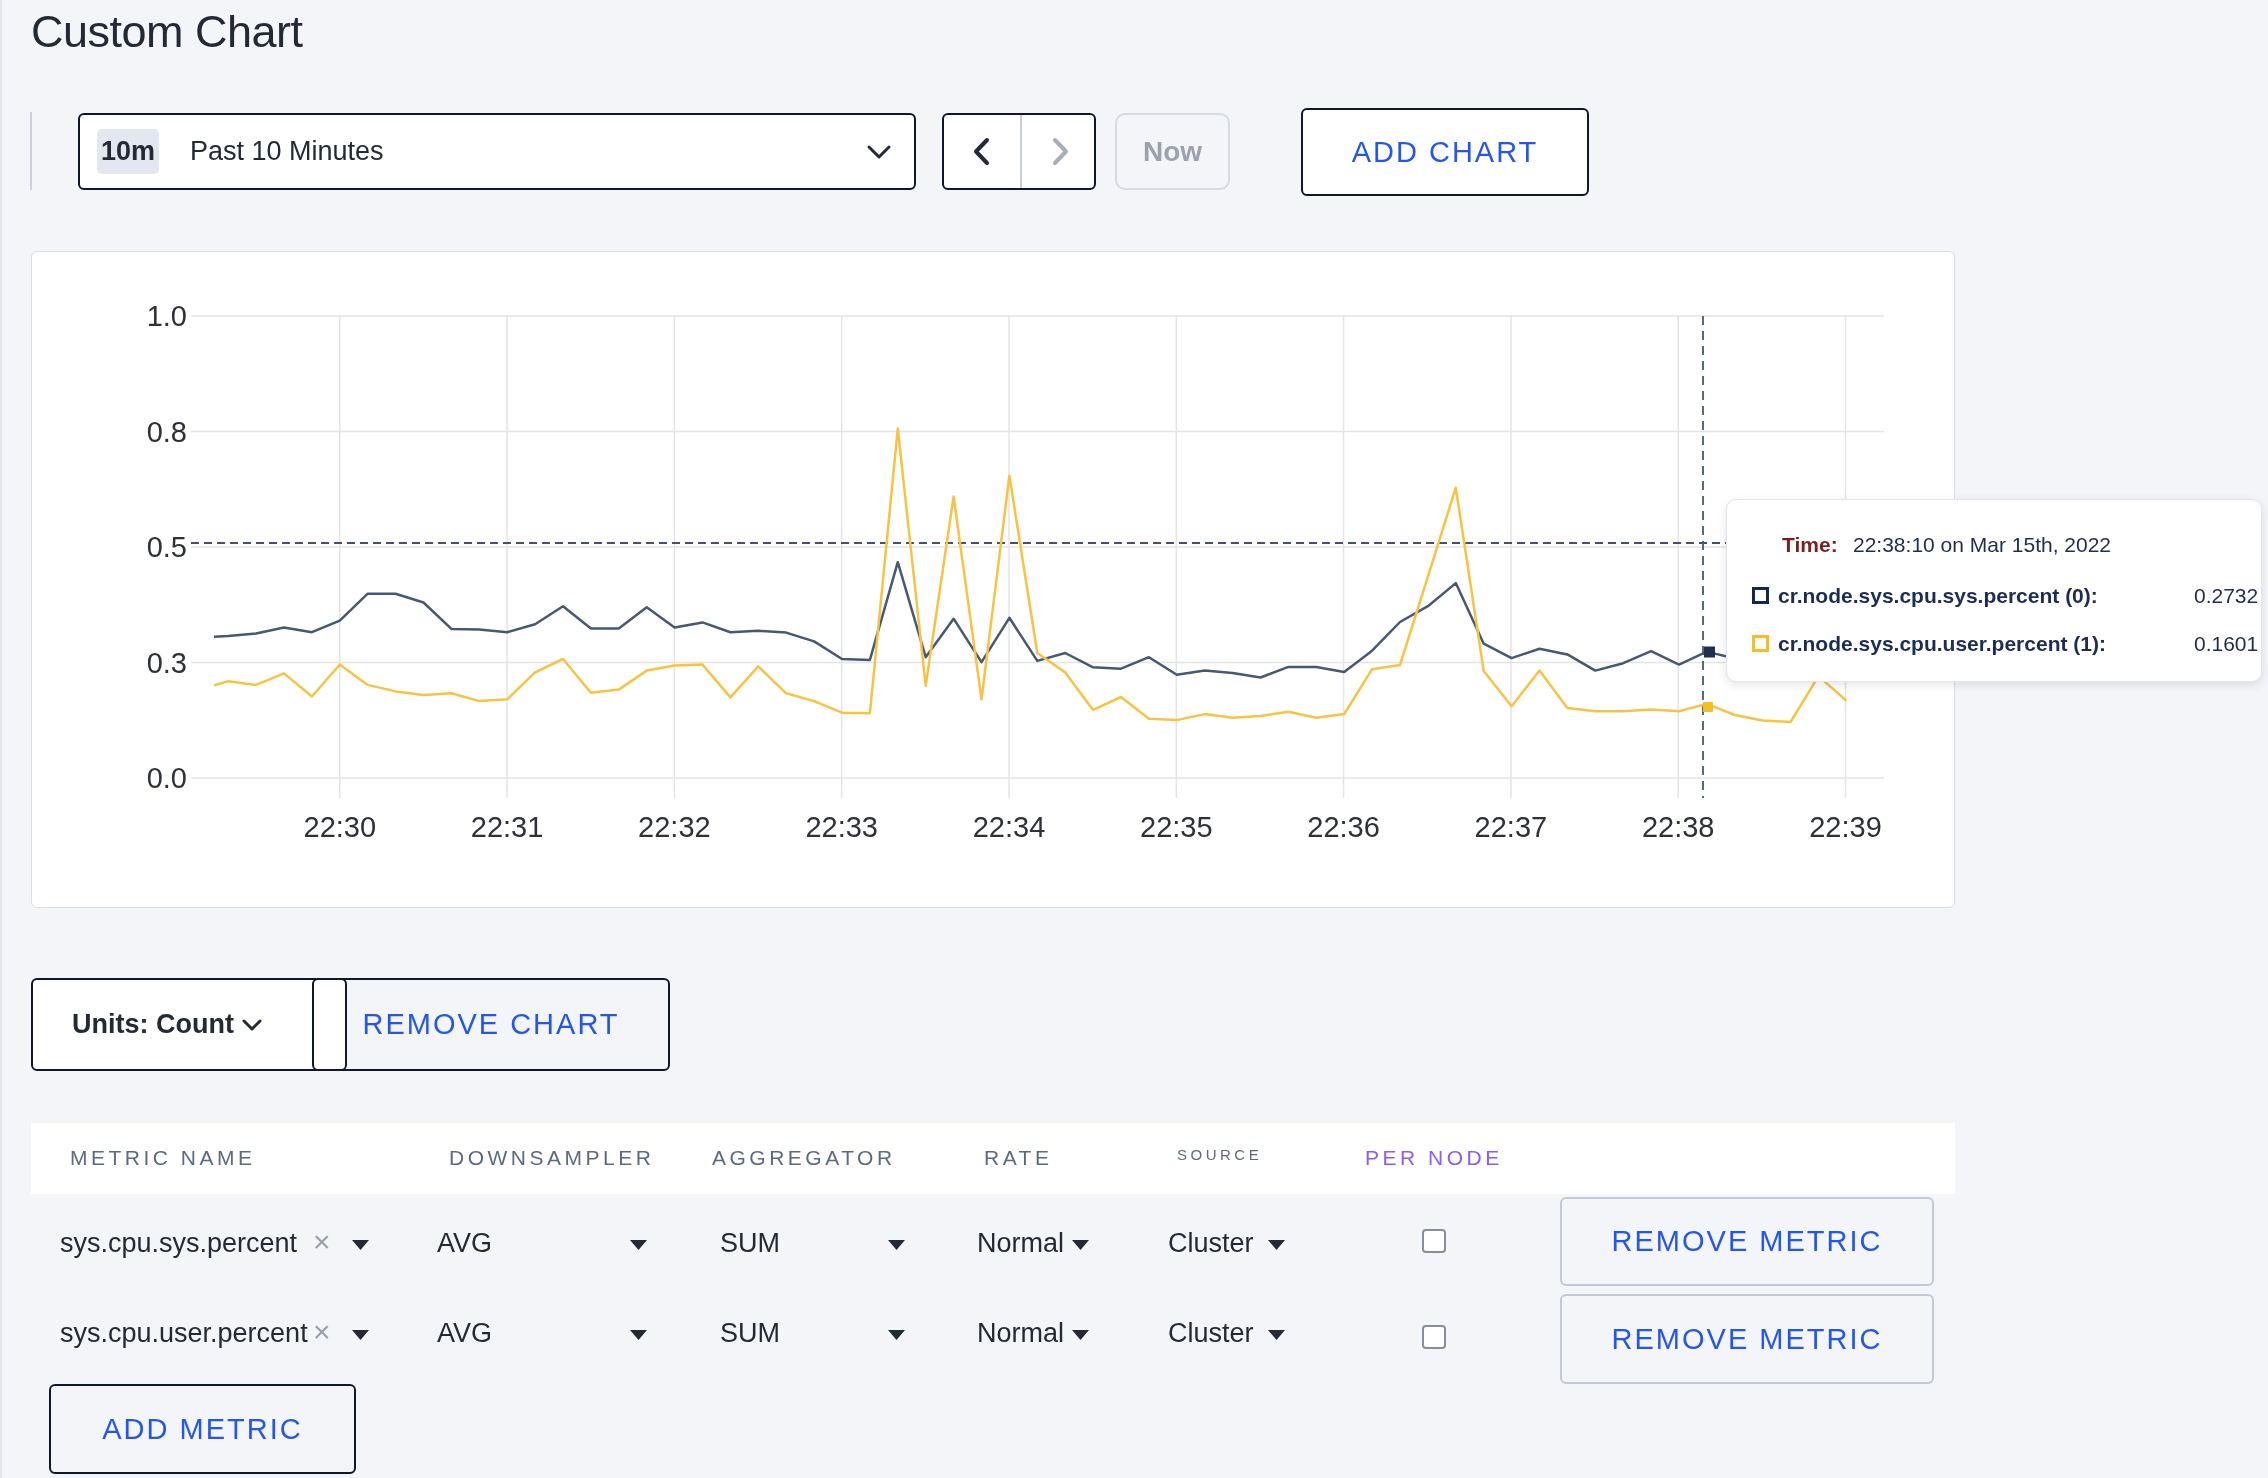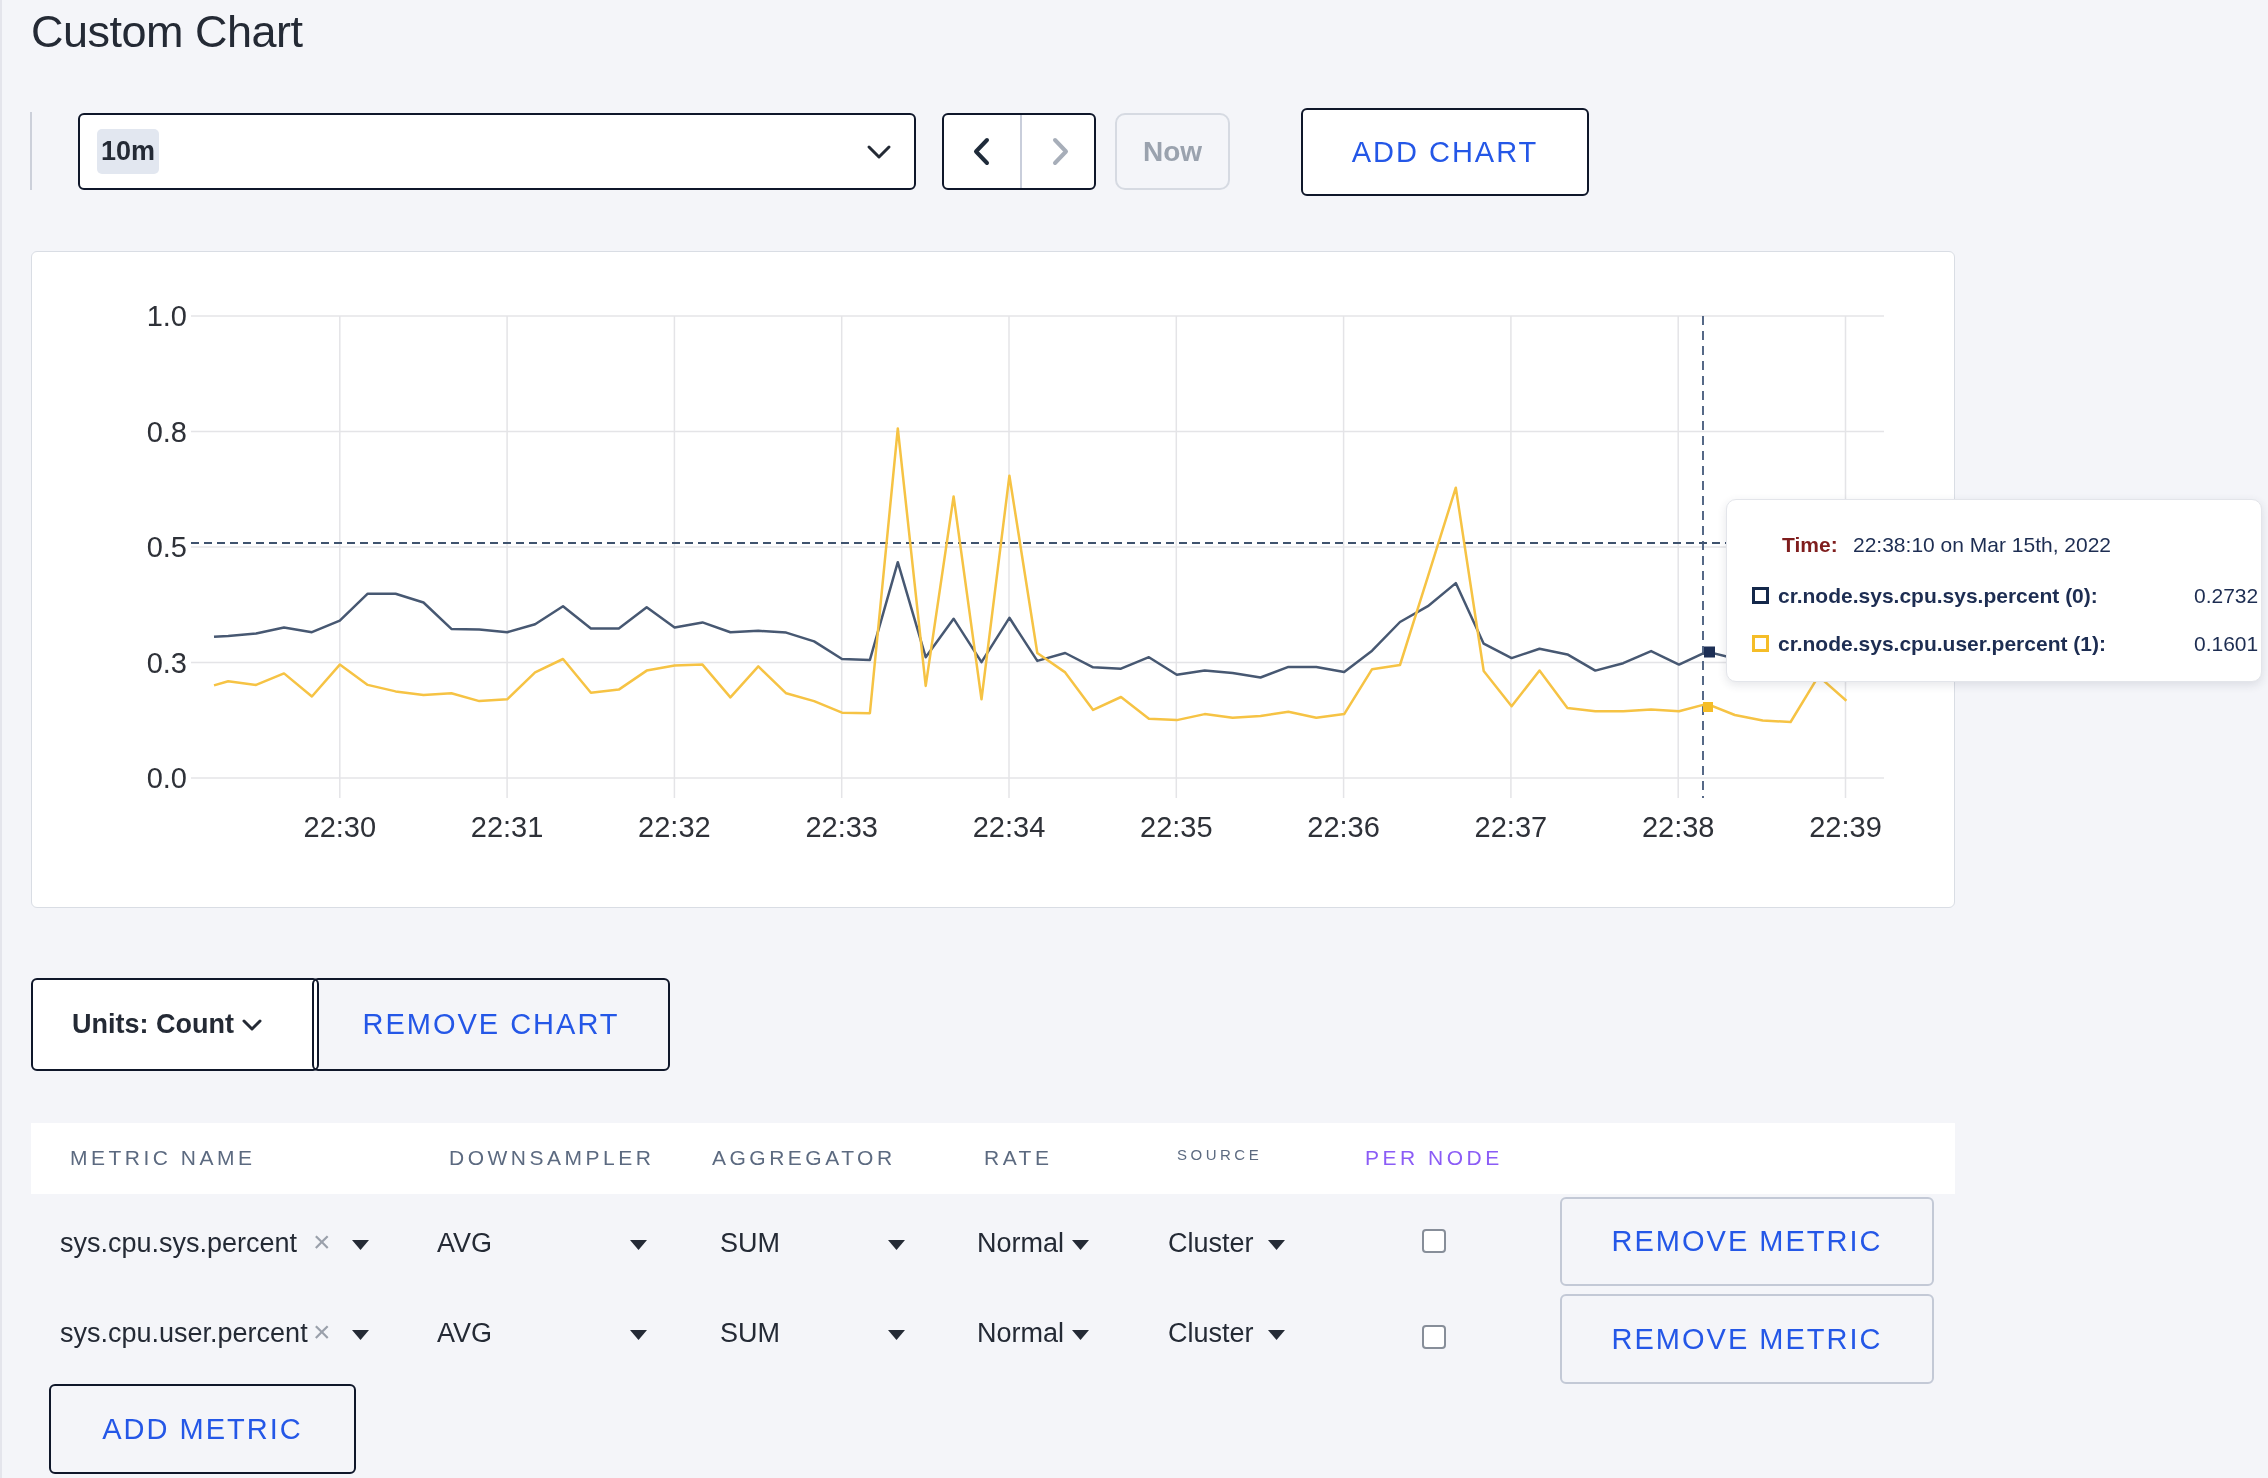--- a/index.html
+++ b/index.html
@@ -7,20 +7,21 @@
   .box { position:absolute; border:2px solid #0f172a; border-radius:6px; background:#fff; }
   .bluebtn { color:#2457e7; font-weight:500; letter-spacing:2px; font-size:29px; display:flex; align-items:center; justify-content:center; }
 </style></head>
 <body>
 <div class="abs" style="left:0;top:0;width:2px;height:1478px;background:#e4e5ec;"></div>
 <div class="abs" style="left:31px;top:9px;font-size:45px;line-height:45px;font-weight:500;color:#242a35;letter-spacing:-0.5px;">Custom Chart</div>
 
 <div class="abs" style="left:30px;top:112px;width:2px;height:78px;background:#ccd0da;"></div>
 <div class="box" style="left:78px;top:113px;width:838px;height:77px;">
   <div class="abs" style="left:17px;top:14px;width:62px;height:45px;background:#e2e7f0;border-radius:5px;font-size:27px;font-weight:700;color:#242a35;text-align:center;line-height:45px;">10m</div>
+  <div class="abs" style="left:110px;top:0;height:73px;display:flex;align-items:center;font-size:27px;color:#242a35;">Past 10 Minutes</div>
   <svg class="abs" style="left:786px;top:29px;" width="26" height="16">
       <polyline points="3,3 13,13 23,3" fill="none" stroke="#242a35" stroke-width="3" stroke-linecap="round" stroke-linejoin="round"></polyline>
     </svg>
 </div>
 <div class="box" style="left:942px;top:113px;width:154px;height:77px;">
   <div class="abs" style="left:76px;top:0;width:2px;height:73px;background:#c9cedb;"></div>
   <svg class="abs" style="left:26px;top:22px;" width="26" height="30">
       <polyline points="17,3 6,14.5 17,26" fill="none" stroke="#1f2b3a" stroke-width="4" stroke-linecap="round" stroke-linejoin="round"></polyline>
     </svg>
   <svg class="abs" style="left:102px;top:22px;" width="26" height="30">
@@ -73,21 +74,21 @@
 <div class="abs" style="left:1726px;top:499px;width:536px;height:183px;background:#fff;border:1.5px solid #e3e5ea;border-radius:10px;box-shadow:0 3px 10px rgba(40,50,70,0.12);"></div>
 <div class="abs" style="left:1782px;top:533px;font-size:21px;color:#7f1d1d;"><b>Time:</b></div>
 <div class="abs" style="left:1853px;top:533px;font-size:21px;color:#1d2d52;">22:38:10 on Mar 15th, 2022</div>
 <div class="abs" style="left:1752px;top:587px;width:17px;height:17px;border:3px solid #14284a;"></div>
 <div class="abs" style="left:1778px;top:584px;font-size:21px;font-weight:700;color:#1d2d52;">cr.node.sys.cpu.sys.percent (0):</div>
 <div class="abs" style="left:2194px;top:584px;font-size:21px;color:#1d2d52;">0.2732</div>
 <div class="abs" style="left:1752px;top:635px;width:17px;height:17px;border:3px solid #f5bd27;"></div>
 <div class="abs" style="left:1778px;top:632px;font-size:21px;font-weight:700;color:#1d2d52;">cr.node.sys.cpu.user.percent (1):</div>
 <div class="abs" style="left:2194px;top:632px;font-size:21px;color:#1d2d52;">0.1601</div>
 
-<div class="box" style="left:31px;top:978px;width:288px;height:93px;padding-left:30px;">
+<div class="box" style="left:31px;top:978px;width:316px;height:93px;padding-left:30px;">
   <div class="abs" style="left:39px;top:0;height:89px;display:flex;align-items:center;font-size:27px;font-weight:700;color:#242a35;">Units: Count</div>
   <svg class="abs" style="left:208px;top:38px;" width="22" height="14">
       <polyline points="3,3 11,11 19,3" fill="none" stroke="#242a35" stroke-width="3" stroke-linecap="round" stroke-linejoin="round"></polyline>
     </svg>
 </div>
 <div class="box bluebtn" style="left:312px;top:978px;width:358px;height:93px;background:transparent;">REMOVE CHART</div>
 
 <div class="abs" style="left:31px;top:1123px;width:1924px;height:71px;background:#fff;"></div>
 <div class="abs hdr" style="left:70px;top:1146px;font-size:21px;letter-spacing:3.5px;color:#5c6a80;">METRIC NAME</div>
 <div class="abs hdr" style="left:449px;top:1146px;font-size:21px;letter-spacing:3.5px;color:#5c6a80;">DOWNSAMPLER</div>

